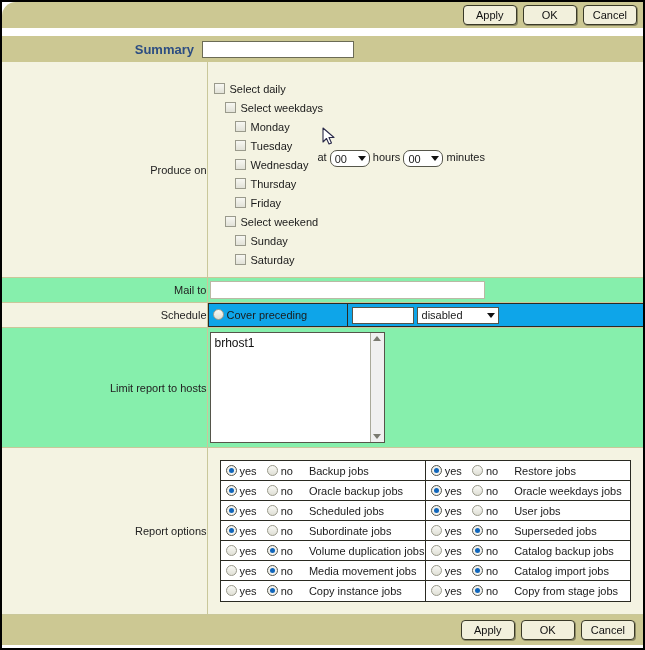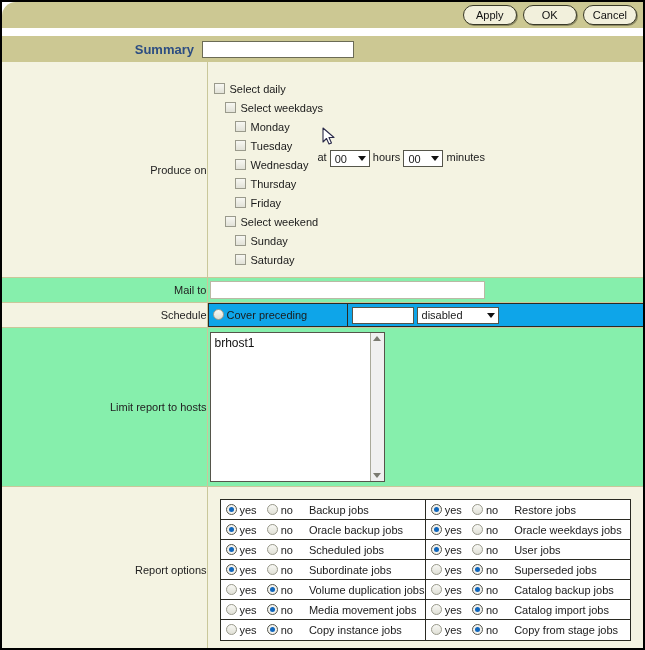--- a/index.html
+++ b/index.html
@@ -44,21 +44,21 @@
   }
   .btn {
     display: inline-flex;
     align-items: center;
     justify-content: center;
     height: 18px;
     min-width: 34px;
     padding: 0 9px;
     margin-left: 6px;
     border: 1px solid #3a3a28;
-    border-radius: 10px;
+    border-radius: 4px;
     background: #f2f0dc;
     color: #111;
     font-size: 11px;
     font-family: "Liberation Sans", sans-serif;
     box-shadow: 1px 1px 0 rgba(90,88,60,0.55);
     cursor: pointer;
     white-space: nowrap;
   }
 
   .white-gap {
@@ -183,21 +183,21 @@
     vertical-align: middle;
     cursor: pointer;
   }
   .sel .arw {
     margin-left: 6px;
     width: 0; height: 0;
     border-left: 4px solid transparent;
     border-right: 4px solid transparent;
     border-top: 5px solid #111;
   }
-  .sel.w-hour { width: 40px; }
+  .sel.w-hour { width: 40px; border-radius: 7px; }
   .sel.w-disabled { width: 82px; }
   .sel.w-day { width: 92px; }
 
   .txtin {
     display: inline-block;
     height: 17px;
     width: 62px;
     box-sizing: border-box;
     border: 1px solid #55554a;
     background: #ffffff;
@@ -231,21 +231,21 @@
     font-size: 11px;
     background: #0ea5e9;
     white-space: nowrap;
   }
   .sched td.radio-cell { width: 130px; }
 
   
   .listbox {
     position: relative;
     width: 175px;
-    height: 150px;
+    height: 111px;
     box-sizing: border-box;
     margin: 4px 0 4px 2px;
     border: 1px solid #55554a;
     background: #ffffff;
     font-size: 12px;
   }
   .listbox .item {
     padding: 3px 0 0 4px;
     color: #111;
   }

